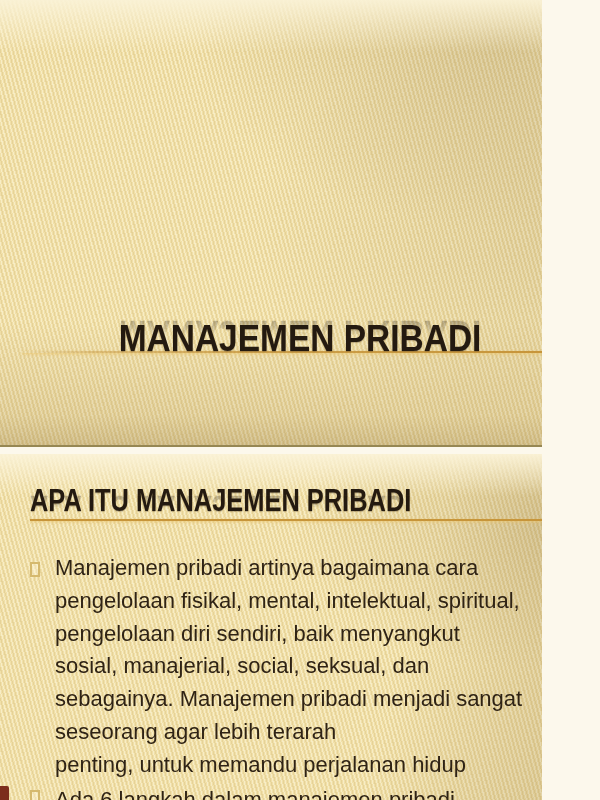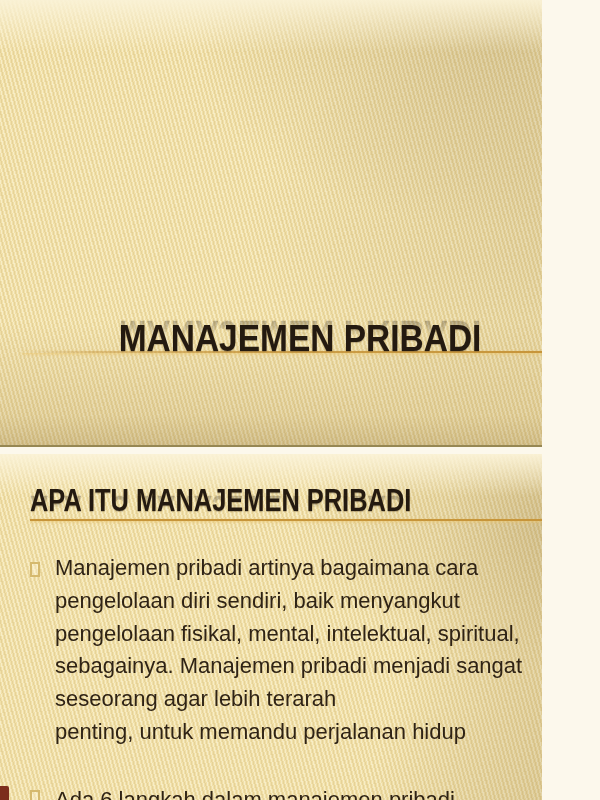--- a/index.html
+++ b/index.html
@@ -127,22 +127,23 @@
       <h2 class="slide2-heading">APA ITU MANAJEMEN PRIBADI</h2>
     </div>
     <div class="heading-rule"></div>
     <div class="heading-reflection-wrap">
       <div class="slide2-heading reflection" aria-hidden="true">APA ITU MANAJEMEN PRIBADI</div>
     </div>
 
     <span class="bullet-marker bullet1-marker"></span>
     <div class="bullet-text bullet1-text">
       <div class="body-line">Manajemen pribadi artinya bagaimana cara</div>
+      <div class="body-line">pengelolaan fisikal, mental, intelektual, spiritual,</div>
       <div class="body-line">pengelolaan diri sendiri, baik menyangkut</div>
-      <div class="body-line">pengelolaan fisikal, mental, intelektual, spiritual,</div>
+      <div class="body-line">sosial, manajerial, social, seksual, dan</div>
       <div class="body-line">sebagainya. Manajemen pribadi menjadi sangat</div>
       <div class="body-line">seseorang agar lebih terarah</div>
       <div class="body-line">penting, untuk memandu perjalanan hidup</div>
     </div>
 
     <span class="bullet-marker bullet2-marker"></span>
     <div class="bullet-text bullet2-text">
       <div class="body-line">Ada 6 langkah dalam manajemen pribadi</div>
     </div>
 

